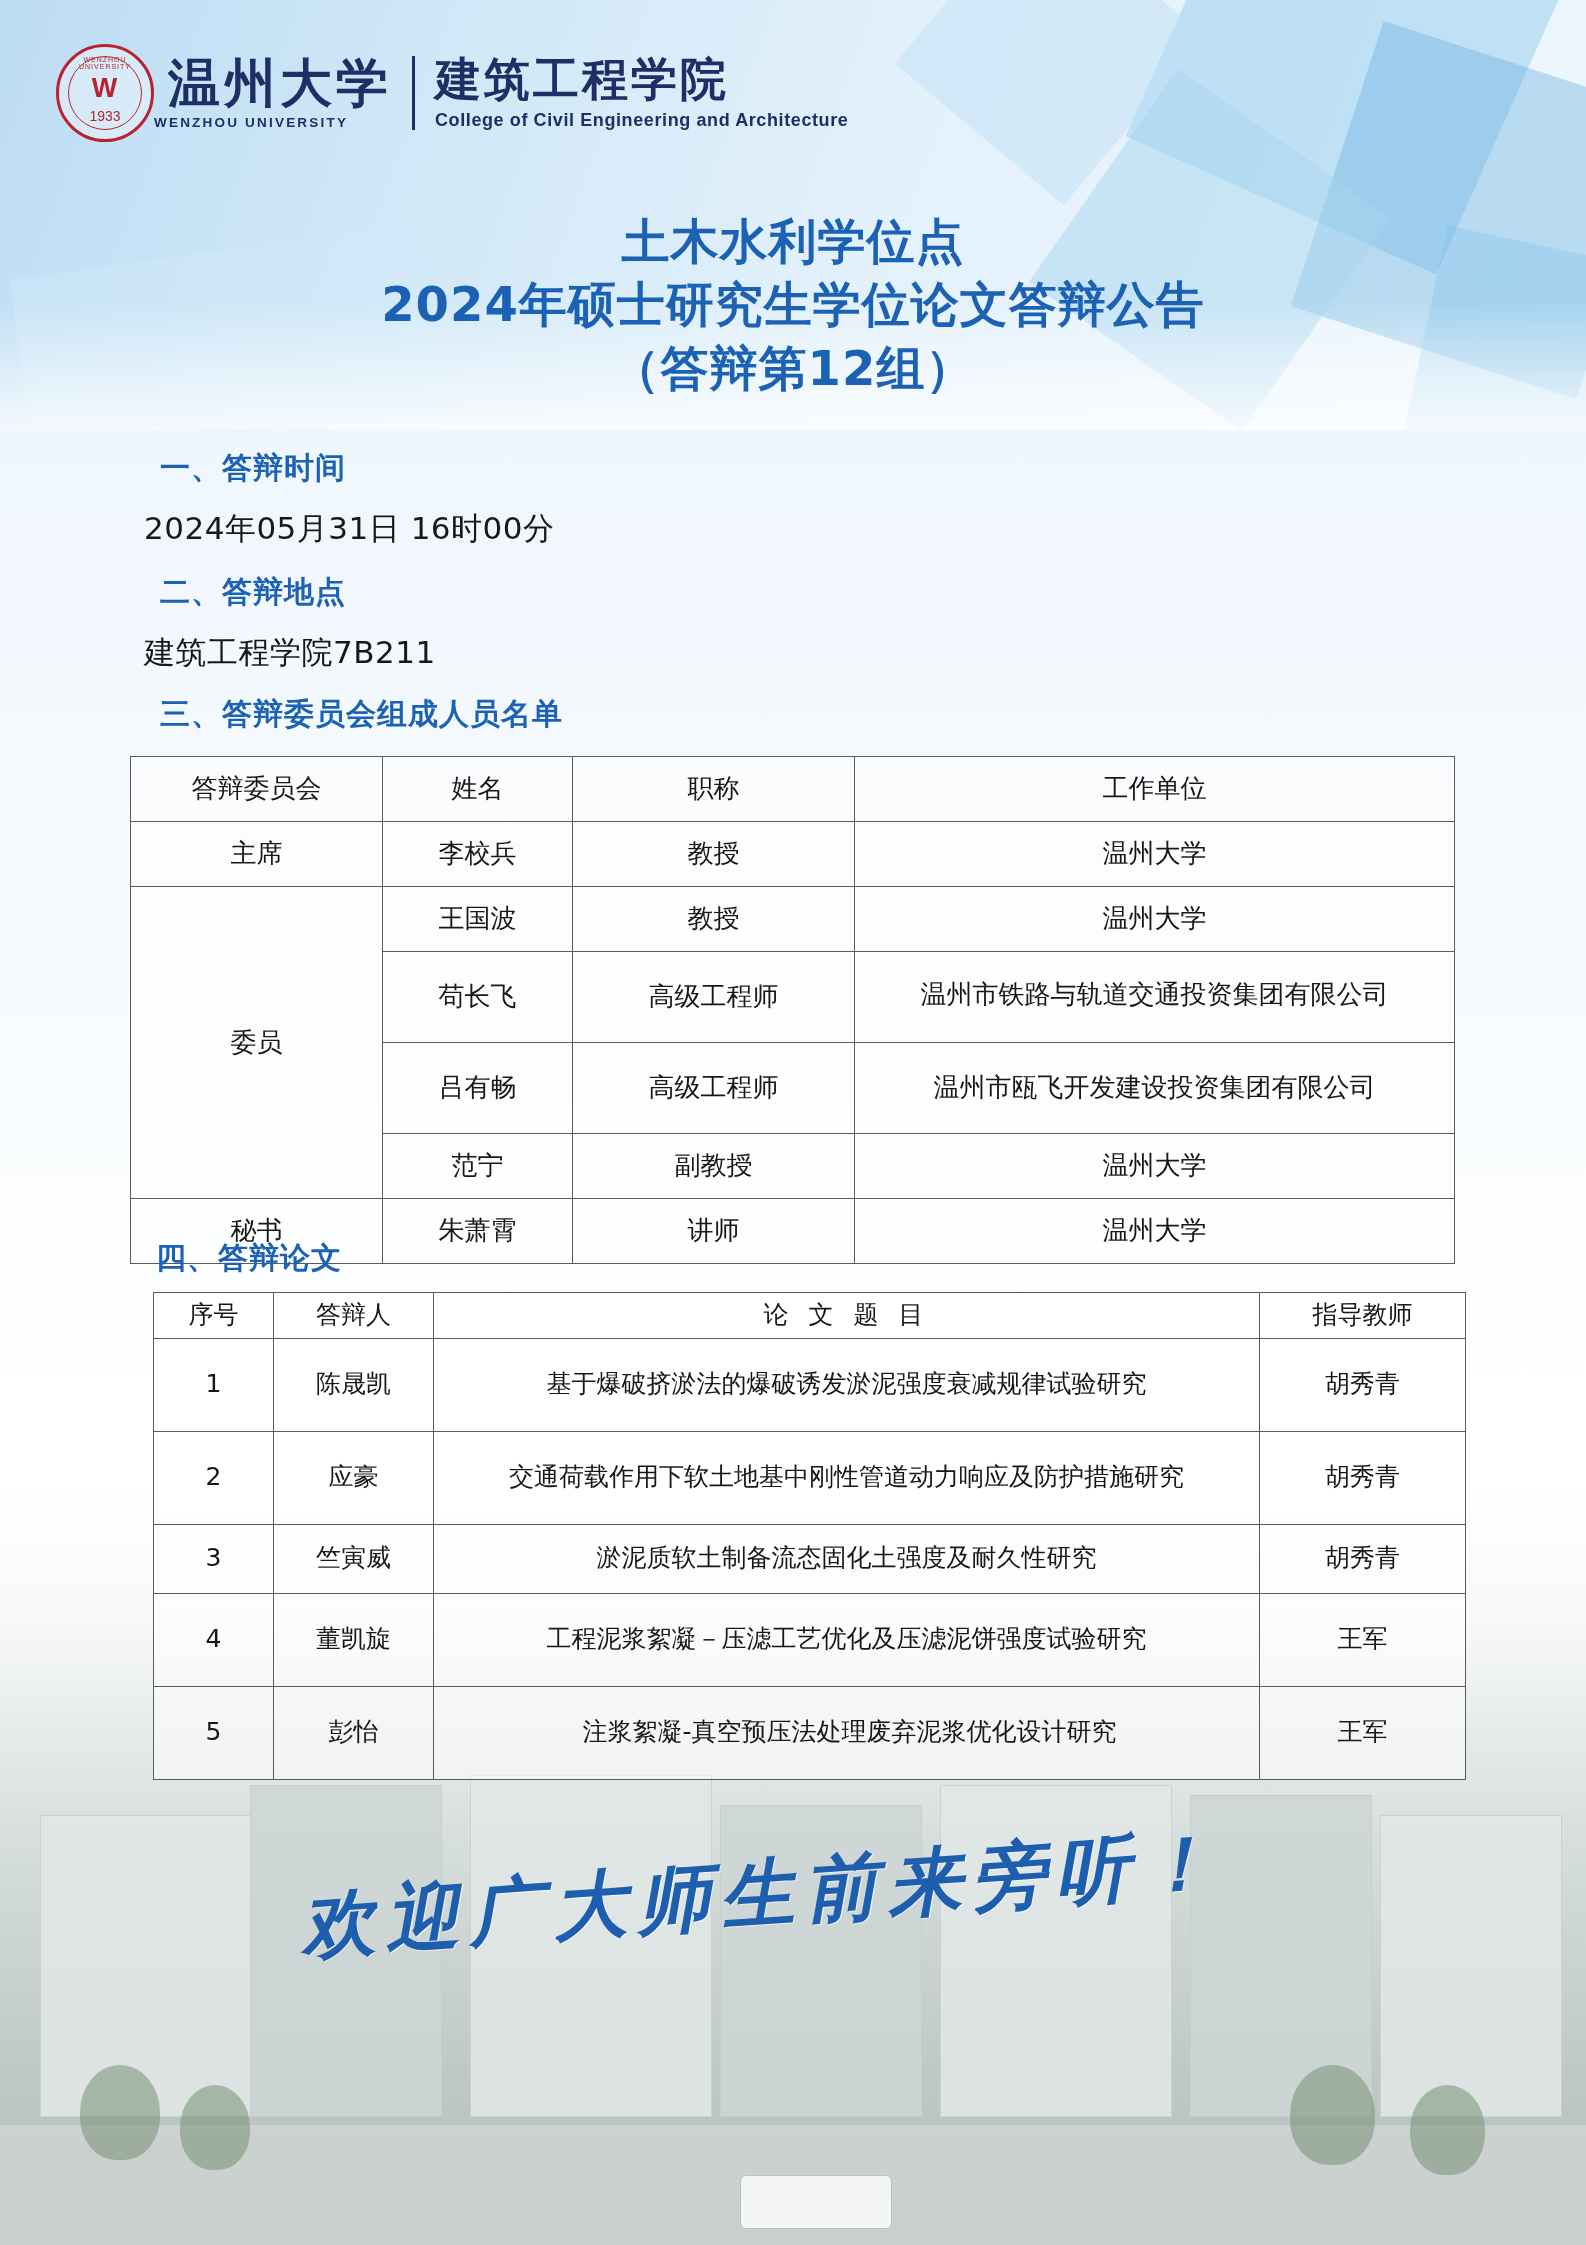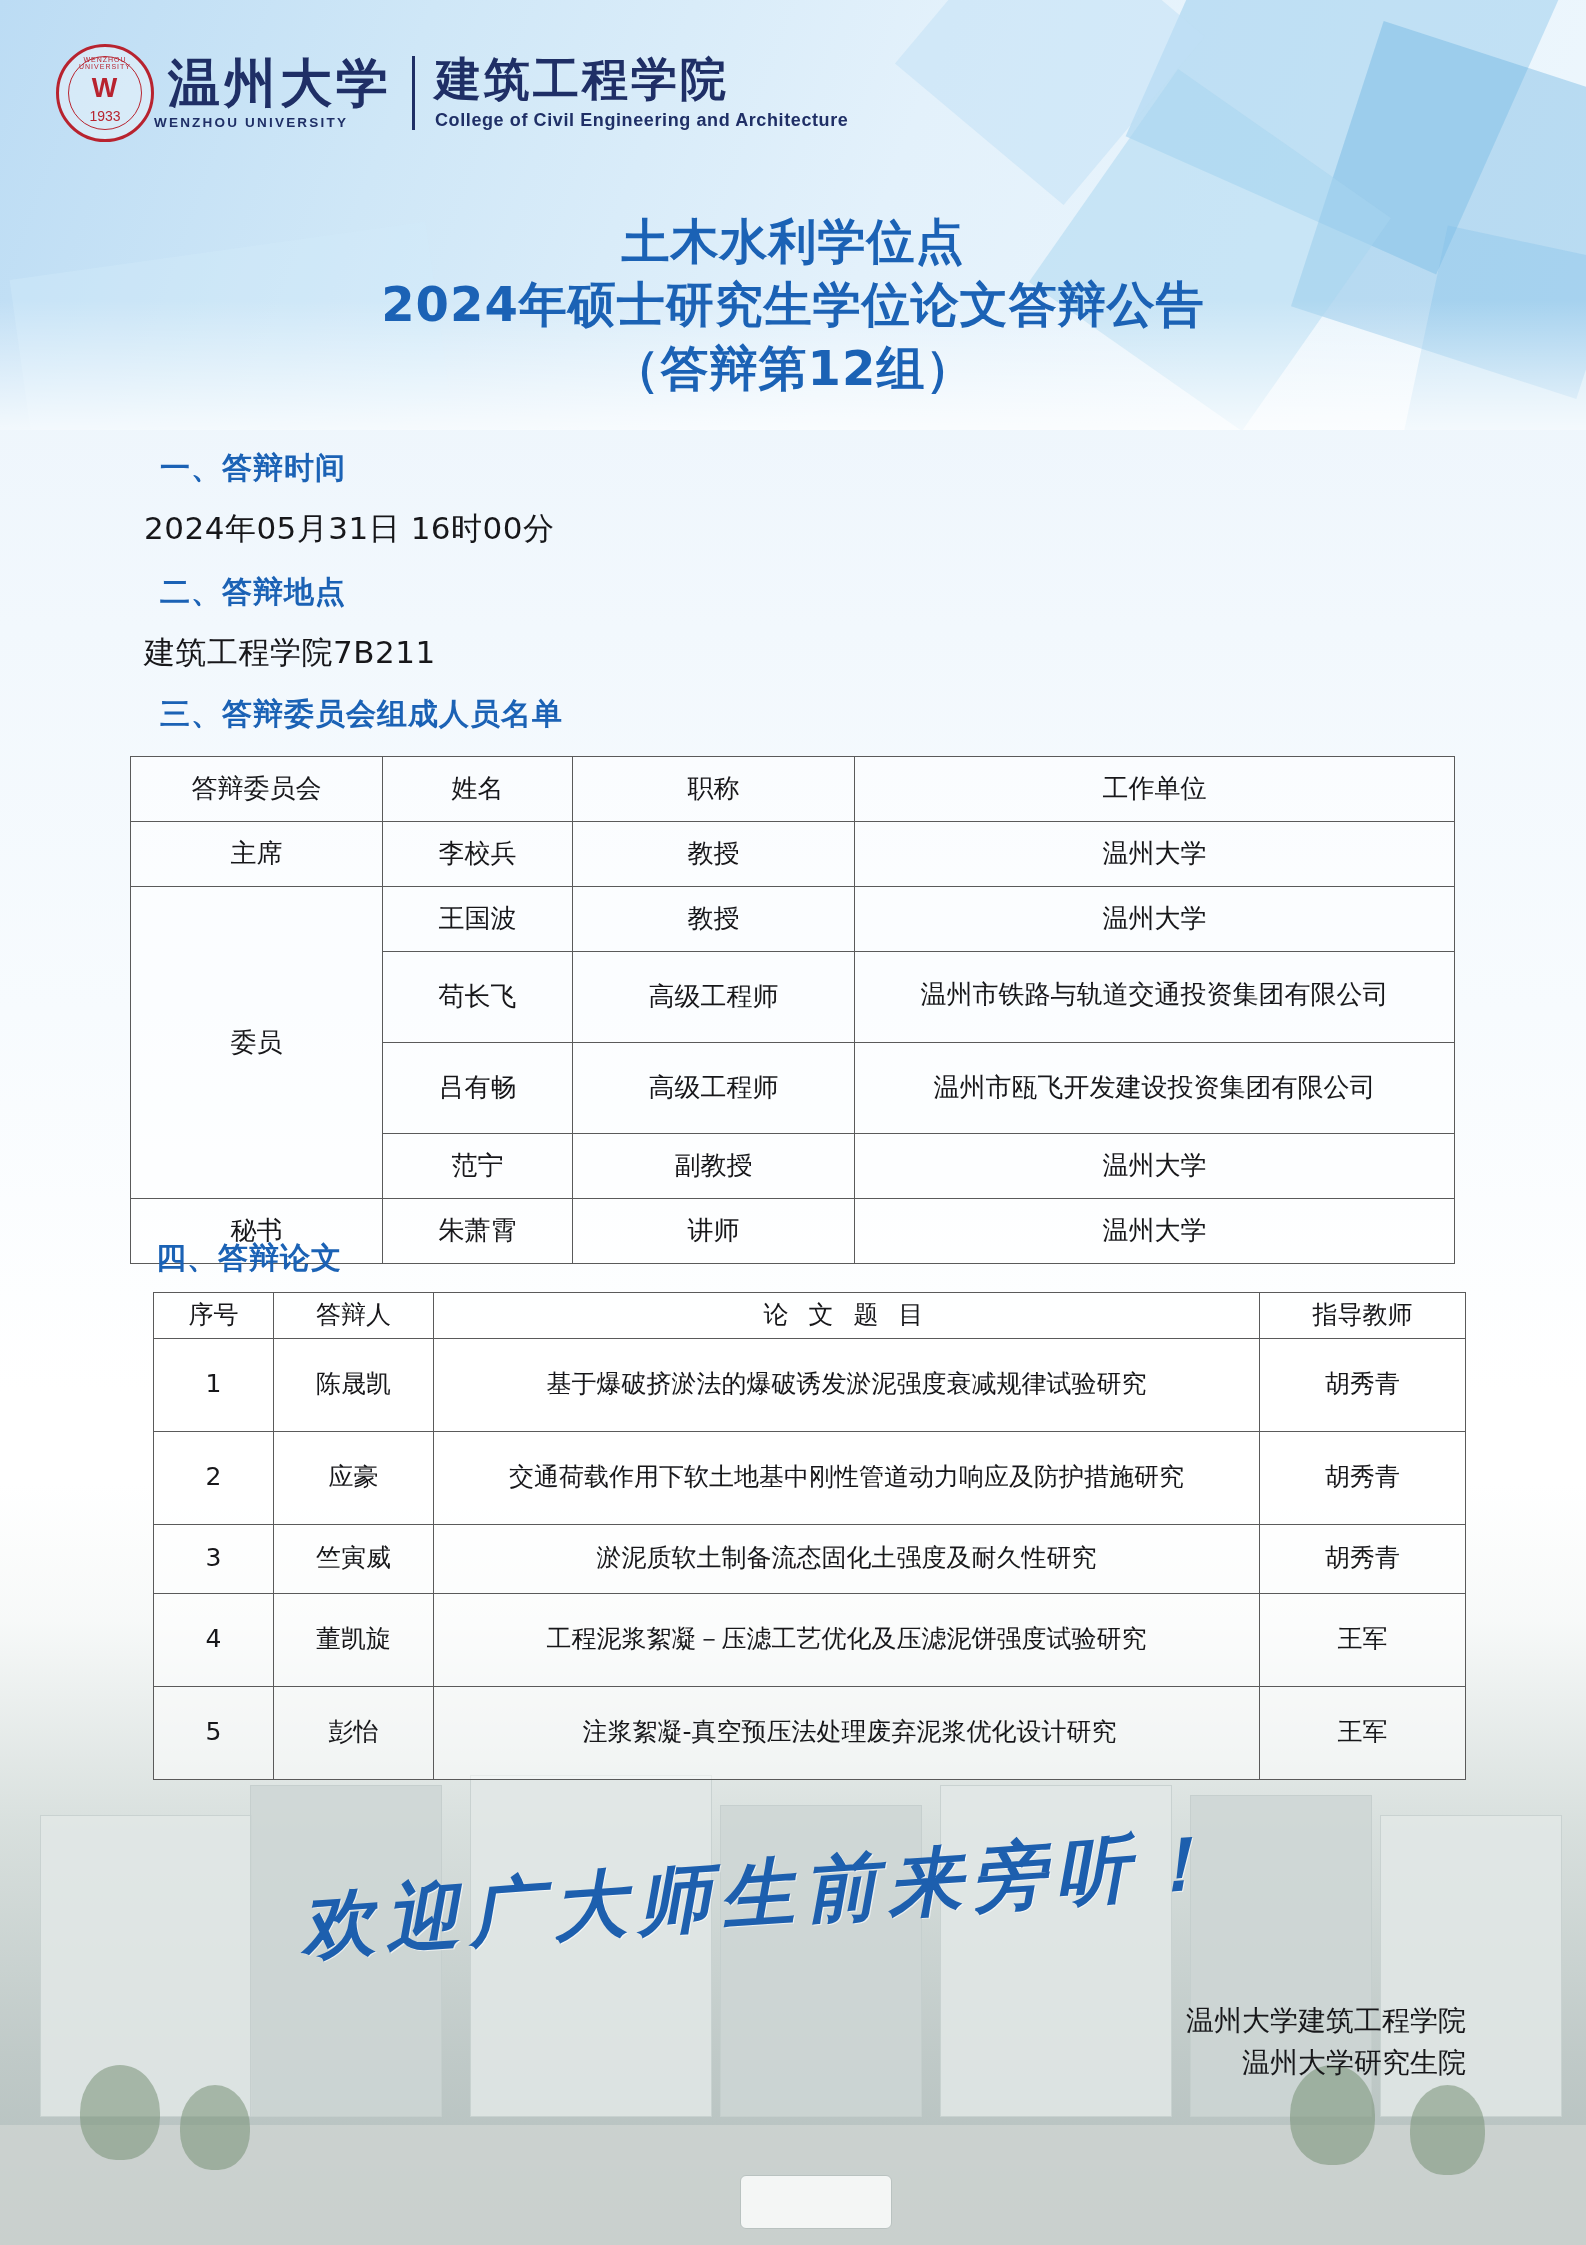--- a/index.html
+++ b/index.html
@@ -392,18 +392,14 @@
           <td>彭怡</td>
           <td class="title-cell" style="height:80px;padding-left:16px;">注浆絮凝-真空预压法处理废弃泥浆优化设计研究</td>
           <td>王军</td>
         </tr>
       </tbody>
     </table>
   </div>
 
   <div class="welcome">欢迎广大师生前来旁听！</div>
 
-  <div class="signature">
-    <div>温州大学建筑工程学院</div>
-    <div>温州大学研究生院</div>
-  </div>
 
 </div>
 
 </body></html>

